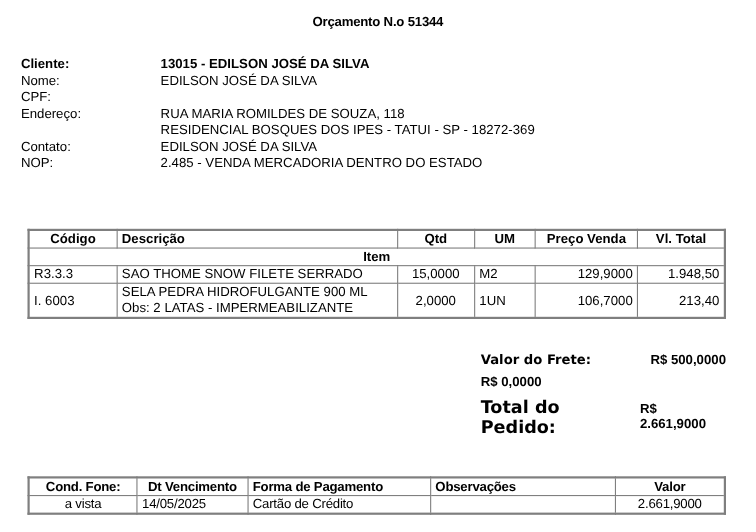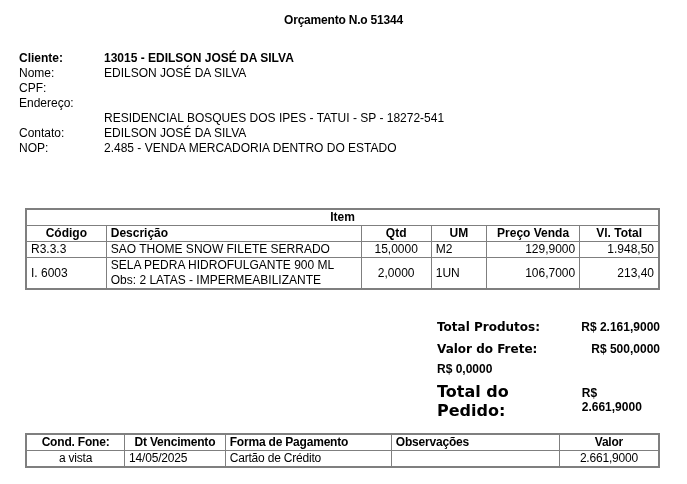--- a/index.html
+++ b/index.html
@@ -29,20 +29,21 @@
     }
     .client {
       position: absolute;
       left: 19px;
       top: 51px;
     }
     .client .row {
       display: flex;
       height: 15px;
       line-height: 15px;
+      gap: 42px;
     }
     .client .lbl {
       width: 85px;
     }
     .client .val {
       white-space: nowrap;
     }
     .bold { font-weight: bold; }
 
     table {
@@ -125,24 +126,25 @@
   <div class="row">
     <span class="lbl">Nome:</span>
     <span class="val">EDILSON JOSÉ DA SILVA</span>
   </div>
   <div class="row">
     <span class="lbl">CPF:</span>
     <span class="val"></span>
   </div>
   <div class="row">
     <span class="lbl">Endereço:</span>
+    <span class="val">RUA MARIA ROMILDES DE SOUZA, 118</span>
   </div>
   <div class="row">
     <span class="lbl"></span>
-    <span class="val">RESIDENCIAL BOSQUES DOS IPES - TATUI - SP - 18272-541</span>
+    <span class="val">RESIDENCIAL BOSQUES DOS IPES - TATUI - SP - 18272-369</span>
   </div>
   <div class="row">
     <span class="lbl">Contato:</span>
     <span class="val">EDILSON JOSÉ DA SILVA</span>
   </div>
   <div class="row">
     <span class="lbl">NOP:</span>
     <span class="val">2.485 - VENDA MERCADORIA DENTRO DO ESTADO</span>
   </div>
 </div>
@@ -151,29 +153,29 @@
   <colgroup>
     <col style="width:80px">
     <col style="width:254px">
     <col style="width:70px">
     <col style="width:55px">
     <col style="width:93px">
     <col style="width:79px">
   </colgroup>
   <tbody>
       <tr>
-    <th colspan="6" class="c">Item</th>
-  </tr>
-  <tr>
     <th class="c">Código</th>
     <th class="l">Descrição</th>
     <th class="c">Qtd</th>
     <th class="c">UM</th>
     <th class="c">Preço Venda</th>
     <th class="c">Vl. Total</th>
+  </tr>
+  <tr>
+    <th colspan="6" class="c">Item</th>
   </tr>
   <tr>
     <td class="l">R3.3.3</td>
     <td class="l">SAO THOME SNOW FILETE SERRADO</td>
     <td class="c">15,0000</td>
     <td class="l">M2</td>
     <td class="r">129,9000</td>
     <td class="r">1.948,50</td>
   </tr>
   <tr>
@@ -184,24 +186,20 @@
     </td>
     <td class="c">2,0000</td>
     <td class="l">1UN</td>
     <td class="r">106,7000</td>
     <td class="r">213,40</td>
   </tr>
 </tbody>
   </table>
 
 <div class="totals">
-  <div class="trow" style="height:22px;">
-    <span class="tlabel-b">Total Produtos:</span>
-    <span class="tval">R$ 2.161,9000</span>
-  </div>
   <div class="trow" style="height:20px;">
     <span class="tlabel-b">Valor do Frete:</span>
     <span class="tval">R$ 500,0000</span>
   </div>
   <div class="trow" style="height:20px;">
     <span class="tval">R$ 0,0000</span>
   </div>
   <div class="trow" style="height:26px;">
     <span class="big">Total do Pedido:</span>
     <span class="tval">R$ 2.661,9000</span>

